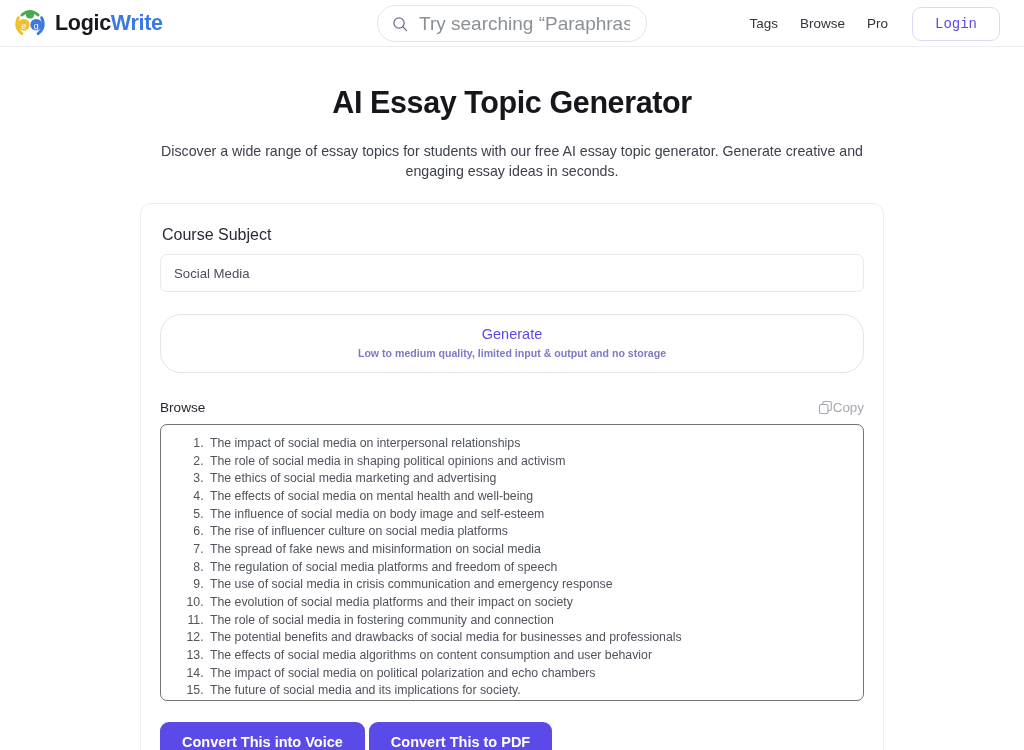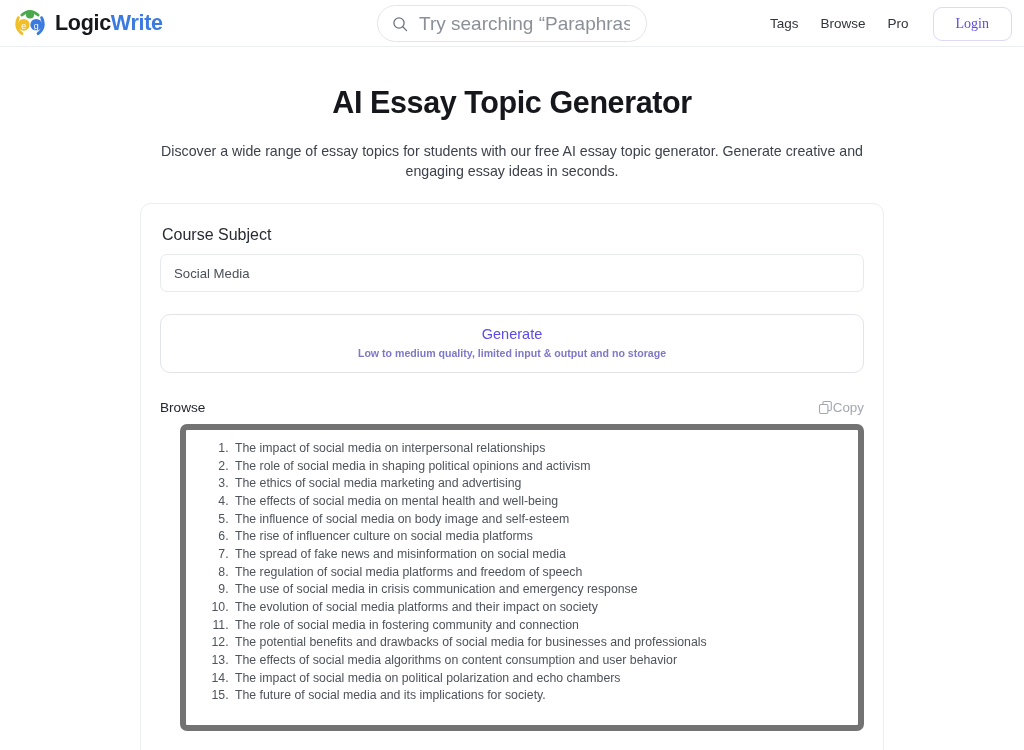--- a/index.html
+++ b/index.html
@@ -58,21 +58,21 @@
     font-family: "Liberation Sans", sans-serif;
     font-size: 19px;
     color: #6b7280;
     width: 100%;
     background: transparent;
   }
   .search-input::placeholder { color: #8b9098; }
 
   .nav {
     position: absolute;
-    right: 12px;
+    right: 24px;
     top: 0;
     height: 47px;
     display: flex;
     align-items: center;
     gap: 22px;
   }
   .nav-link {
     font-size: 13.5px;
     color: #30343c;
     text-decoration: none;
@@ -80,21 +80,21 @@
     white-space: nowrap;
   }
   .login-btn {
     border: 1px solid #ddd9f7;
     border-radius: 9px;
     color: #5b4ae8;
     font-size: 14px;
     padding: 8px 22px;
     background: #fff;
     cursor: pointer;
-    font-family: Liberation Serif, serif;
+    font-family: Liberation Mono, monospace;
     margin-left: 2px;
   }
 
   
   .hero { padding-top: 38px; text-align: center; }
   .hero h1 {
     margin: 0;
     font-size: 30.5px;
     font-weight: bold;
     letter-spacing: -0.4px;
@@ -136,21 +136,21 @@
     background: #fff;
   }
 
   .btn-row {
     display: flex;
     gap: 4px;
     margin-top: 22px;
   }
   .mode-btn {
     flex: 1;
-    border-radius: 10px;
+    border-radius: 21px;
     padding: 11px 6px 13px;
     text-align: center;
     cursor: pointer;
     font-family: "Liberation Sans", sans-serif;
   }
   .mode-btn .t1 { font-size: 14.5px; display: block; margin-bottom: 5px; }
   .mode-btn .t2 { font-size: 10.6px; display: block; }
 
   .mode-generate {
     background: #fff;
@@ -180,25 +180,24 @@
     color: #a3a8b1;
     font-size: 13.4px;
     cursor: pointer;
     background: none;
     border: none;
     font-family: "Liberation Sans", sans-serif;
     padding: 0;
   }
 
   .preview-box {
-    border: 6px solid #737373;
+    border: 1px solid #737373;
     border-radius: 7px;
-    padding: 10px 14px 20px;
-    background: #fff;
-    margin-left: 20px;
+    padding: 10px 14px 0;
+    background: #fff;
   }
   .preview-box ol {
     margin: 0;
     padding-left: 32px;
     list-style-position: outside;
   }
   .preview-box li {
     font-size: 12.3px;
     line-height: 17.65px;
     color: #4e535c;

